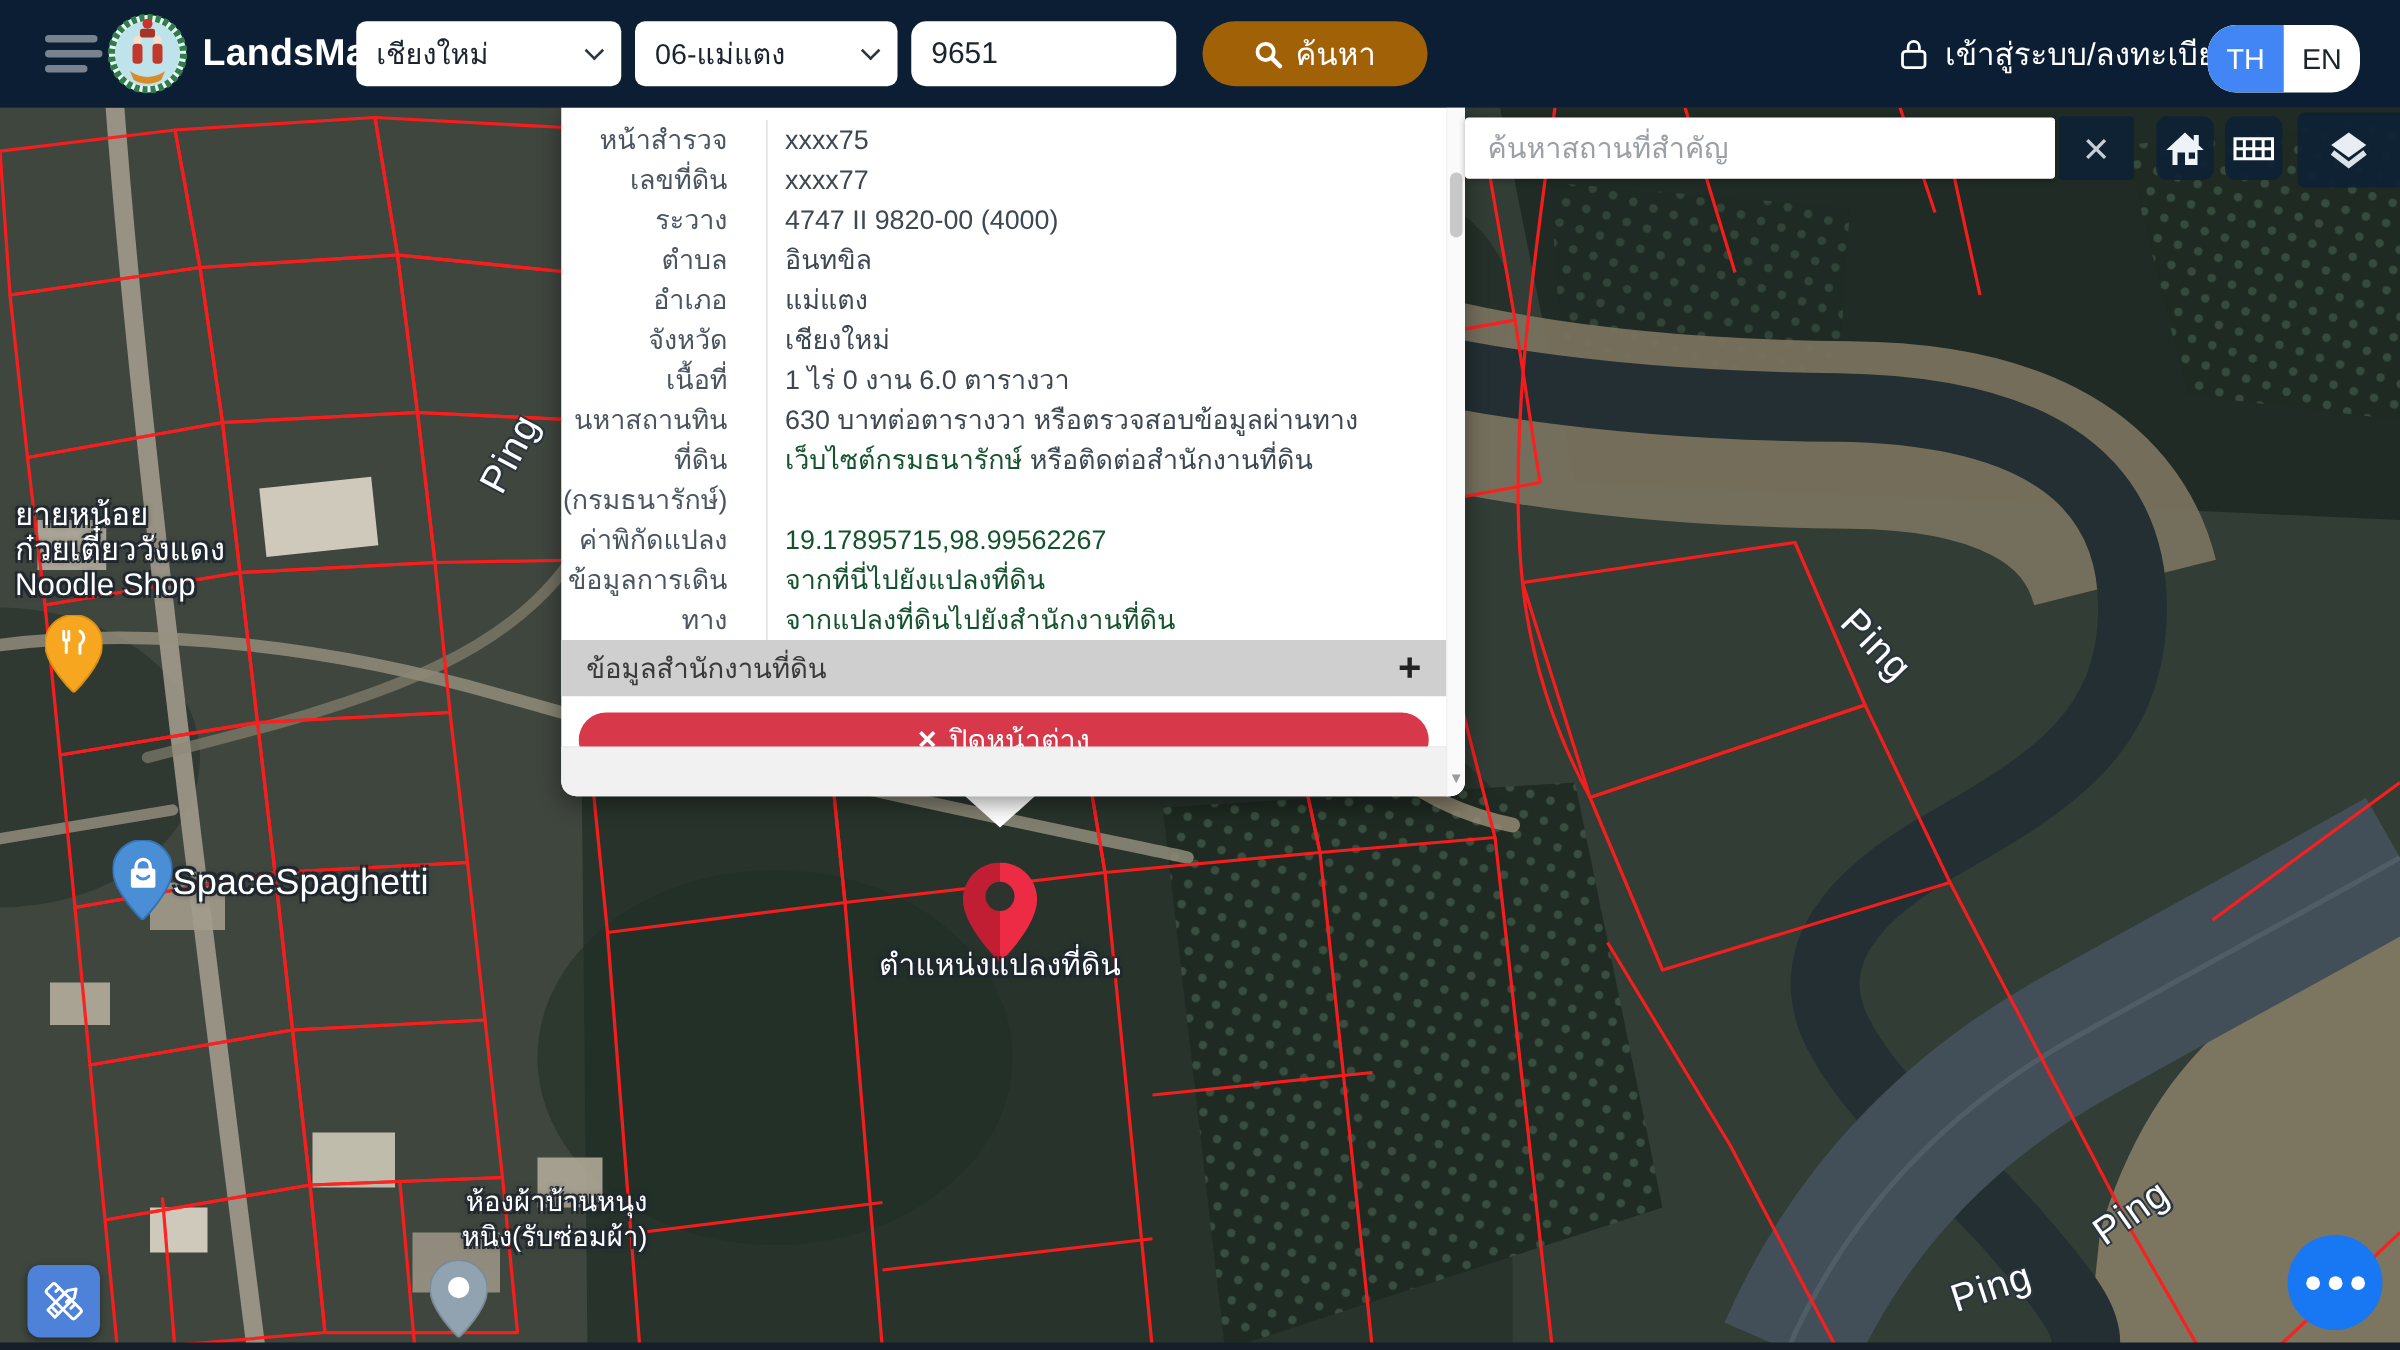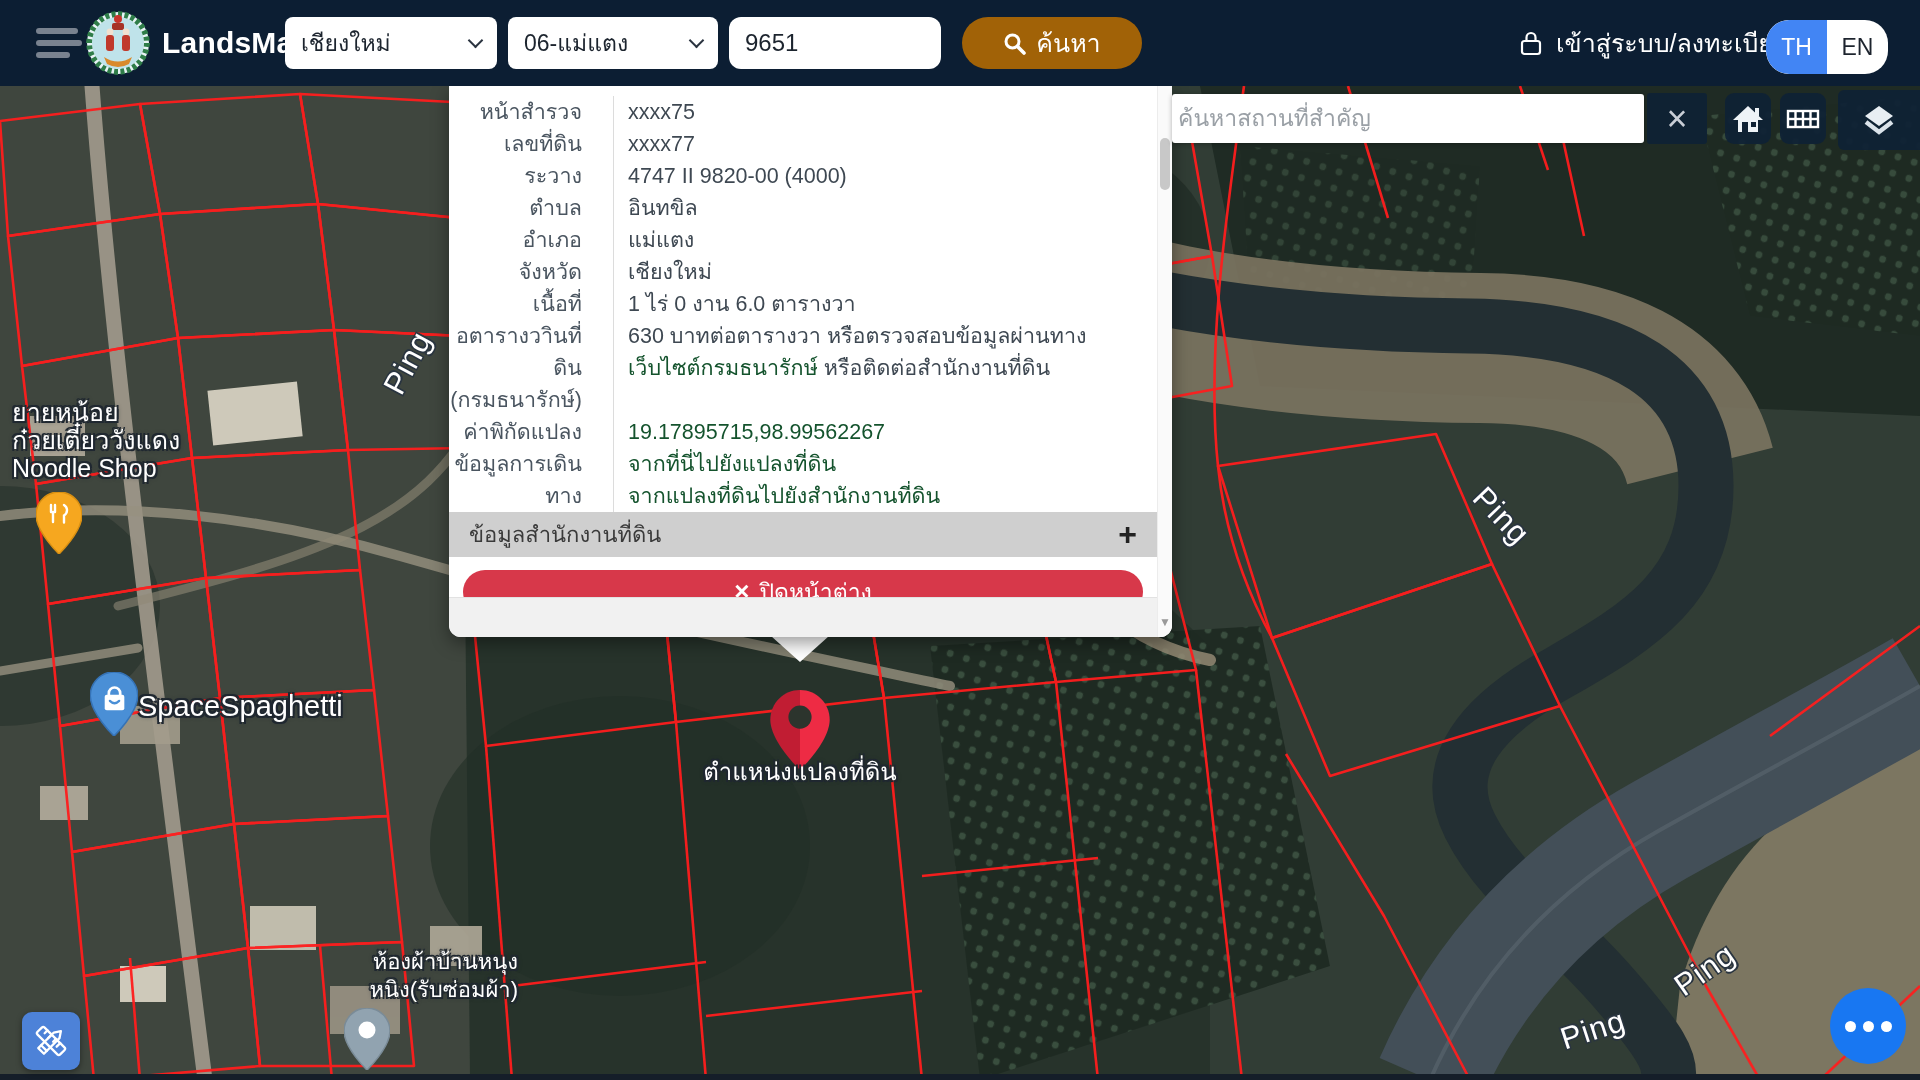--- a/index.html
+++ b/index.html
@@ -30,21 +30,21 @@
   .map { position:absolute; top:86px; left:0; width:1920px; height:994px; overflow:hidden; }
   .map svg.base { position:absolute; top:0; left:0; }
 
   .maplabel { position:absolute; color:#fff; font-weight:400; z-index:15;
     text-shadow:-2px -2px 0 #1f2730, 2px -2px 0 #1f2730, -2px 2px 0 #1f2730, 2px 2px 0 #1f2730, 0 0 5px #1f2730; }
   .riverlabel { position:absolute; color:#fff; font-weight:500; font-size:31px; letter-spacing:1px; z-index:14;
     text-shadow:-1.5px -1.5px 0 #2a3540, 1.5px -1.5px 0 #2a3540, -1.5px 1.5px 0 #2a3540, 1.5px 1.5px 0 #2a3540; }
   .pin { position:absolute; z-index:16; cursor:pointer; }
 
   
-  .place-search { position:absolute; left:1172px; top:94px; width:472px; height:49px; border:none; border-radius:3px; font-size:23px; padding:0 6px; color:#3c4043; box-shadow:0 1px 5px rgba(0,0,0,.3); z-index:40; font-family:"Liberation Sans",sans-serif; }
+  .place-search { position:absolute; left:1172px; top:94px; width:472px; height:49px; border:none; border-radius:3px; font-size:23px; padding:0 18px; color:#3c4043; box-shadow:0 1px 5px rgba(0,0,0,.3); z-index:40; font-family:"Liberation Sans",sans-serif; }
   .place-search::placeholder { color:#9aa0a6; }
   .tool-btn { position:absolute; background:rgba(15,34,53,.95); color:#fff; display:flex; align-items:center; justify-content:center; cursor:pointer; z-index:40; }
   .clear-btn { left:1647px; top:93px; width:60px; height:51px; border-radius:3px; color:#c9ced6; font-size:36px; font-weight:300; }
   .home-btn { left:1725px; top:93px; width:46px; height:51px; border-radius:9px; }
   .grid-btn { left:1780px; top:93px; width:46px; height:51px; border-radius:9px; }
   .layers-panel { left:1838px; top:90px; width:82px; height:60px; border-radius:6px 0 0 6px; }
 
   
   .popup { position:absolute; left:449px; top:86px; width:723px; height:551px; background:#fff; border-radius:0 0 12px 12px; box-shadow:0 6px 18px rgba(0,0,0,.4); z-index:30; }
   .popup-tail { position:absolute; left:771px; top:636px; width:0; height:0; border-left:29px solid transparent; border-right:29px solid transparent; border-top:26px solid #fff; z-index:29; }
@@ -279,21 +279,21 @@
       <div class="prow">
           <div class="plabel">จังหวัด</div>
           <div class="pvalue">เชียงใหม่</div>
         </div>
       <div class="prow">
           <div class="plabel">เนื้อที่</div>
           <div class="pvalue">1 ไร่ 0 งาน 6.0 ตารางวา</div>
         </div>
       <div class="prow">
         <div class="plabel">
-            <div>อตารางวาินที่ดิน</div>
+            <div>นหาสถานทินที่ดิน</div>
             <div>(กรมธนารักษ์)</div>
           </div>
         <div class="pvalue">
           <div>630 บาทต่อตารางวา หรือตรวจสอบข้อมูลผ่านทาง</div>
           <div><span class="plink">เว็บไซต์กรมธนารักษ์</span> <span>หรือติดต่อสำนักงานที่ดิน</span></div>
         </div>
       </div>
       <div class="prow">
         <div class="plabel">ค่าพิกัดแปลง</div>
         <div class="pvalue"><span class="plink">19.17895715,98.99562267</span></div>

